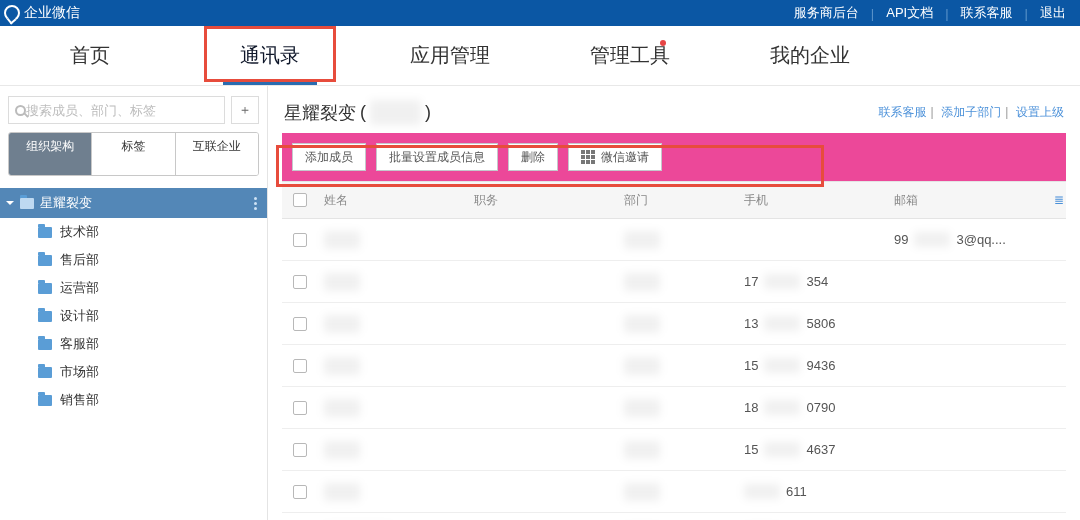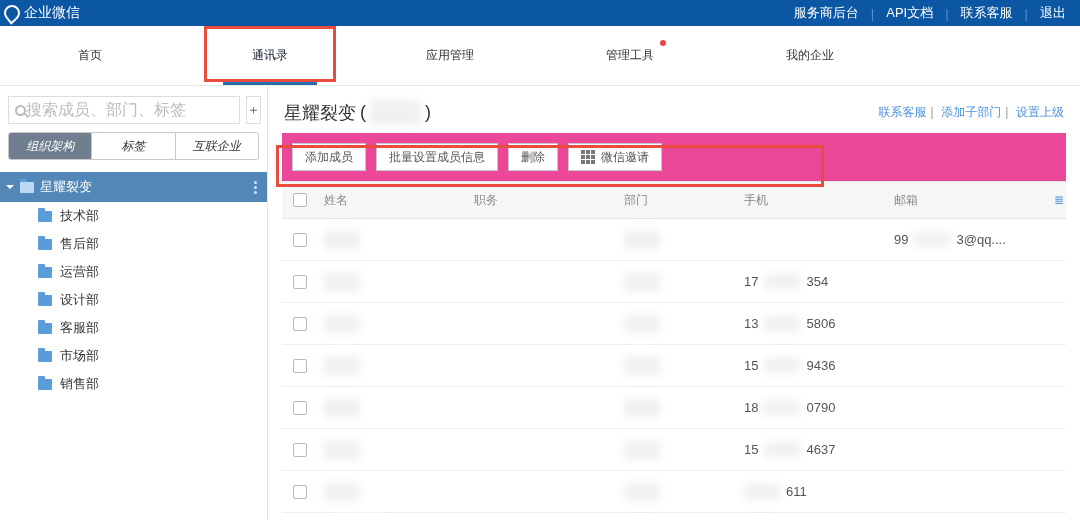--- a/index.html
+++ b/index.html
@@ -5,37 +5,37 @@
   * { box-sizing: border-box; margin: 0; padding: 0; }
   body { font-family: "PingFang SC","Hiragino Sans GB","Microsoft YaHei",Arial,sans-serif; font-size: 13px; color:#333; background:#fff; width:1080px; height:520px; overflow:hidden; }
   
   .topbar { background:#0b57a4; color:#fff; height:26px; display:flex; align-items:center; justify-content:space-between; padding:0 8px 0 4px; }
   .topbar .brand { display:flex; align-items:center; gap:4px; font-size:14px; }
   .topbar .right-links { display:flex; align-items:center; font-size:13px; }
   .topbar .right-links span { padding:0 6px; cursor:pointer; }
   .topbar .sep { color:#5a93c9; }
   
   .nav { height:60px; border-bottom:1px solid #e8e8e8; display:flex; align-items:stretch; background:#fff; }
-  .nav .nav-item { flex:none; width:180px; display:flex; align-items:center; justify-content:center; font-size:12px; color:#333; position:relative; cursor:pointer;text-align:right; }
+  .nav .nav-item { flex:none; width:180px; display:flex; align-items:center; justify-content:center; font-size:20px; color:#333; position:relative; cursor:pointer;text-align:right; }
   .nav .nav-item.active { color:#0f172a; }
   .nav .nav-item.active::after { content:""; position:absolute; left:43px; right:43px; bottom:0; height:3px; background:#2a6cb0; }
   .nav .dot::before { content:""; position:absolute; top:14px; right:54px; width:6px; height:6px; background:#e64545; border-radius:50%; }
   .highlight-box { position:absolute; pointer-events:none; border:3px solid #e74c3c; }
   .hi-nav { left:204px; top:26px; width:132px; height:56px; }
   .hi-toolbar { left:276px; top:145px; width:548px; height:42px; }
   
   .body-row { display:flex; height:calc(100% - 86px); }
   .sidebar { width:268px; border-right:1px solid #e4e4e4; background:#fff; display:flex; flex-direction:column; }
   .search-row { display:flex; align-items:center; padding:10px 8px 8px 8px; gap:6px; }
   .search-box { flex:1; display:flex; align-items:center; border:1px solid #dcdcdc; background:#fff; height:28px; padding:0 6px; color:#999; }
-  .search-box input { border:0; outline:0; flex:1; font-size:16px; color:#8b5cf6; }
+  .search-box input { border:0; outline:0; flex:1; font-size:13px; color:#8b5cf6; }
   .search-box input::placeholder { color:#bcbcbc; }
   .add-btn { width:28px; height:28px; border:1px solid #dcdcdc; display:flex; align-items:center; justify-content:center; color:#666; cursor:pointer; }
   .tabs3 { display:flex; border:1px solid #c8c8c8; border-radius:3px; margin:0 8px 8px 8px; overflow:hidden; }
-  .tabs3 > div { flex:1; text-align:center; height:26px; line-height:26px; font-size:12px; cursor:pointer; background:#fff;font-style:italic; }
+  .tabs3 > div { flex:1; text-align:center; height:42px; line-height:26px; font-size:12px; cursor:pointer; background:#fff; }
   .tabs3 > div + div { border-left:1px solid #c8c8c8; }
   .tabs3 > div.active { background:#6f7f8f; color:#fff; }
   .tree { flex:1; overflow:auto; padding-top:4px; }
   .tree-root { background:#5387b7; color:#fff; height:30px; display:flex; align-items:center; padding:0 8px 0 6px; justify-content:space-between; }
   .tree-root .l { display:flex; align-items:center; gap:6px; }
   .tree-child { height:28px; display:flex; align-items:center; padding-left:38px; gap:8px; color:#333; cursor:pointer; }
   .folder { width:14px; height:11px; background:#5a9dd6; border-radius:1px; position:relative; display:inline-block; }
   .folder::before { content:""; position:absolute; top:-3px; left:0; width:7px; height:3px; background:#5a9dd6; border-radius:1px 1px 0 0; } 
   .dots-v { display:flex; flex-direction:column; gap:2px; padding:2px; cursor:pointer;}
   .dots-v span { width:3px; height:3px; background:#cfe3f5; border-radius:50%; display:block; }

